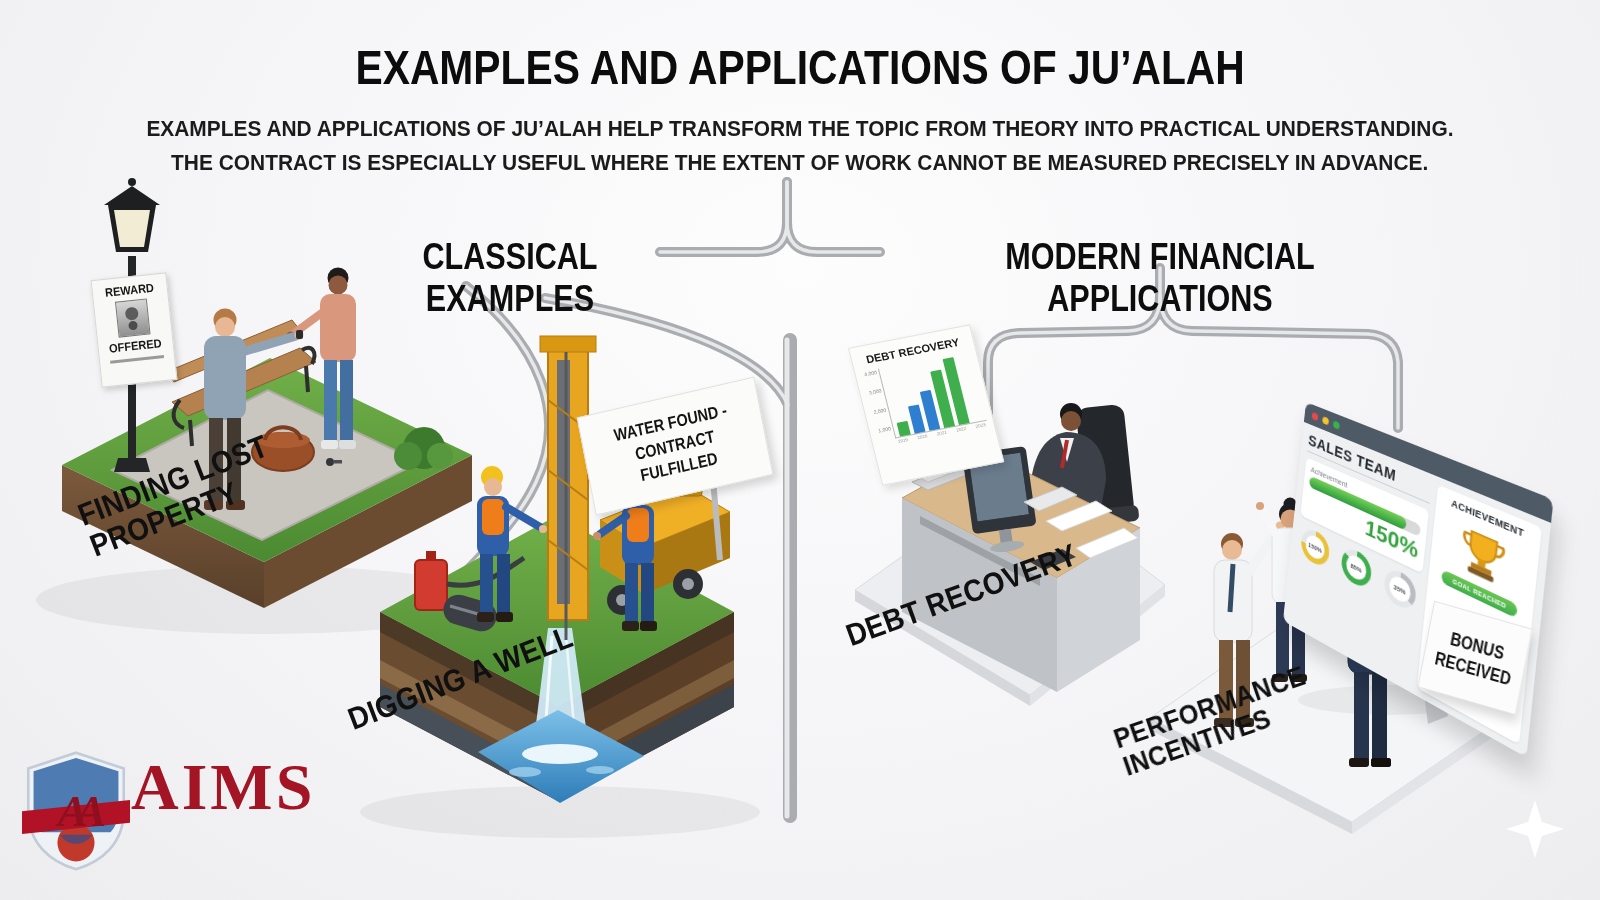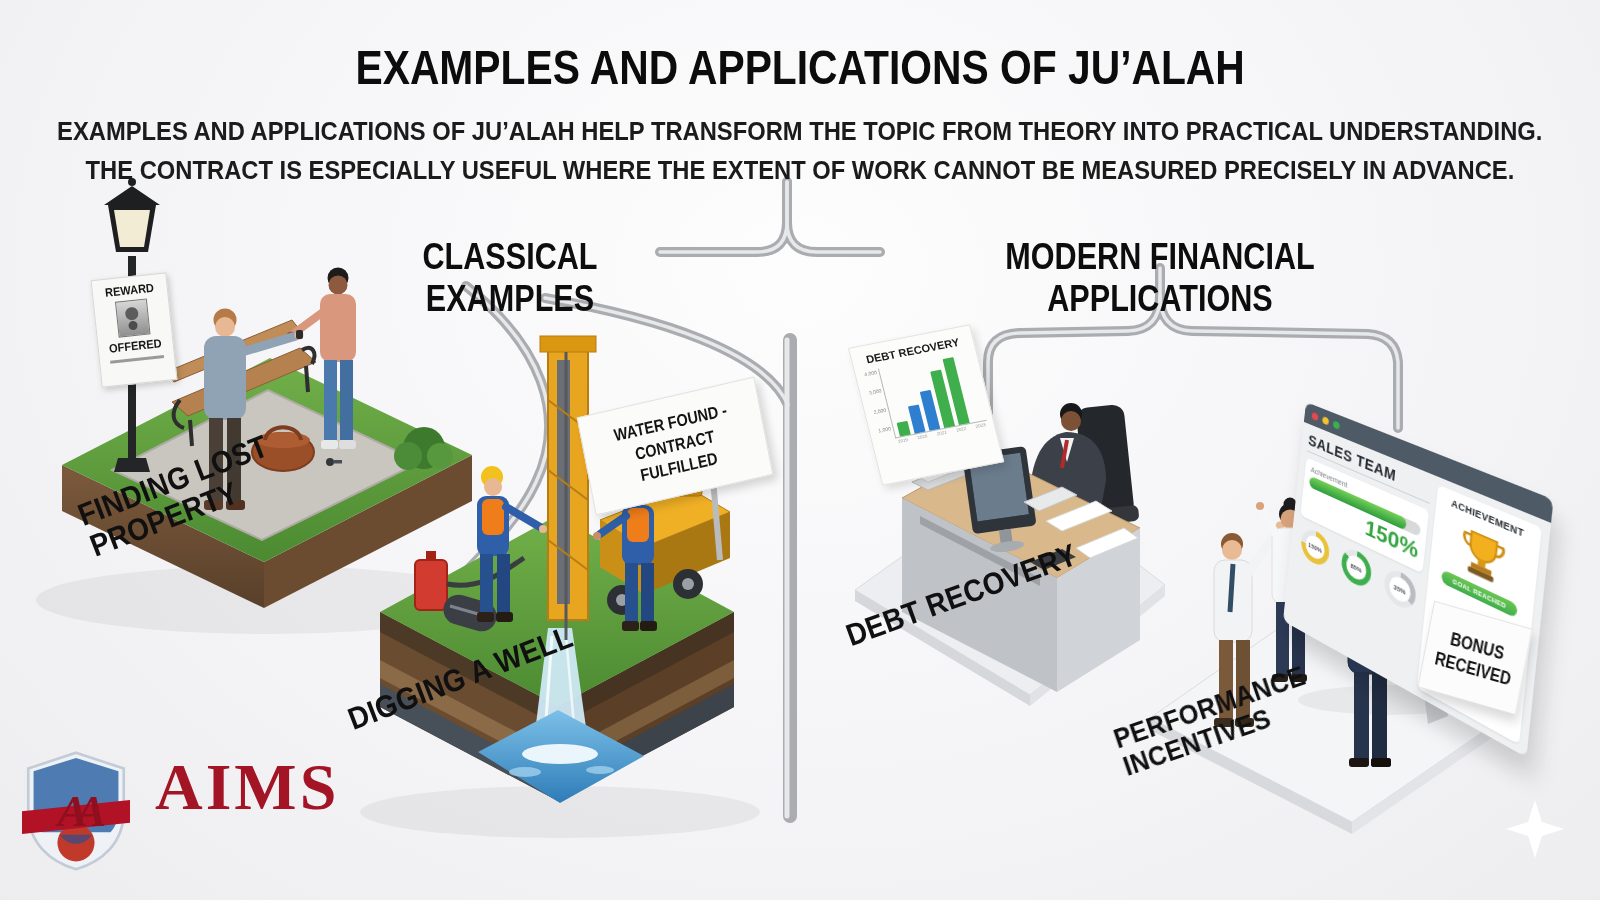--- a/index.html
+++ b/index.html
@@ -5,21 +5,21 @@
   html,body{margin:0;padding:0;}
   body{font-family:"Liberation Sans",sans-serif;background:#e8e8ea;}
   #canvas{position:relative;width:1600px;height:900px;overflow:hidden;
     background:radial-gradient(ellipse at 50% 30%, #fdfdfe 0%, #f4f4f6 60%, #ededf0 100%);}
   .abs{position:absolute;}
   .cond{display:inline-block;transform:scaleX(.85);transform-origin:center;}
 
   
   #title{top:40px;left:0;width:100%;text-align:center;font-size:48px;font-weight:800;
     color:#0c0c0c;letter-spacing:0;}
-  #subtitle{top:112px;left:0;width:100%;text-align:center;font-size:25px;font-weight:700;
+  #subtitle{top:112px;left:0;width:100%;text-align:center;font-size:22px;font-weight:700;
     color:#1b1b1b;line-height:1.55;}
   #subtitle .cond{transform:scaleX(.95);}
 
   .branch-label{font-size:36px;font-weight:800;color:#0d0d0d;text-align:center;}
   #branch-classical{left:320px;top:236px;width:380px;}
   #branch-modern{left:930px;top:236px;width:460px;}
 
   
   .scene-label{font-weight:800;color:#101010;line-height:1.05;letter-spacing:.3px;white-space:nowrap;}
   #label-flp{left:74px;top:502px;font-size:31px;transform:rotate(-21deg) scaleX(.9);transform-origin:left top;}
@@ -87,21 +87,21 @@
   .db-button{background:linear-gradient(#6cc653,#3fae4c);color:#fff;font-size:5.5px;font-weight:700;
     border-radius:8px;padding:3px 10px;letter-spacing:.3px;white-space:nowrap;}
 
   
   #bonus-sign{left:1424px;top:614px;width:100px;height:86px;background:#fcfcfc;border:1px solid #e4e4e4;
     transform:rotate(11deg) skewY(5deg);box-shadow:4px 7px 10px rgba(0,0,0,.15);
     display:flex;flex-direction:column;justify-content:center;text-align:center;
     font-size:18px;font-weight:800;color:#131313;line-height:1.3;}
 
   
-  #logo{left:22px;top:750px;display:flex;align-items:flex-start;gap:25px;}
+  #logo{left:22px;top:750px;display:flex;align-items:flex-start;gap:1px;}
   #logo-text-col{display:flex;flex-direction:row;margin-top:6px;}
   #logo-brand{font-family:"Liberation Serif",serif;font-weight:bold;font-size:66px;line-height:.95;
     color:#a31424;letter-spacing:3px;}
   #logo-banner{margin-top:4px;background:#a31424;color:#fff;font-size:27px;font-weight:700;
     padding:3px 16px 6px;letter-spacing:.5px;}
 
   
   #sparkle{left:1506px;top:800px;width:58px;height:58px;background:#ffffff;
     clip-path:polygon(50% 0,62% 38%,100% 50%,62% 62%,50% 100%,38% 62%,0 50%,38% 38%);}
 </style>

